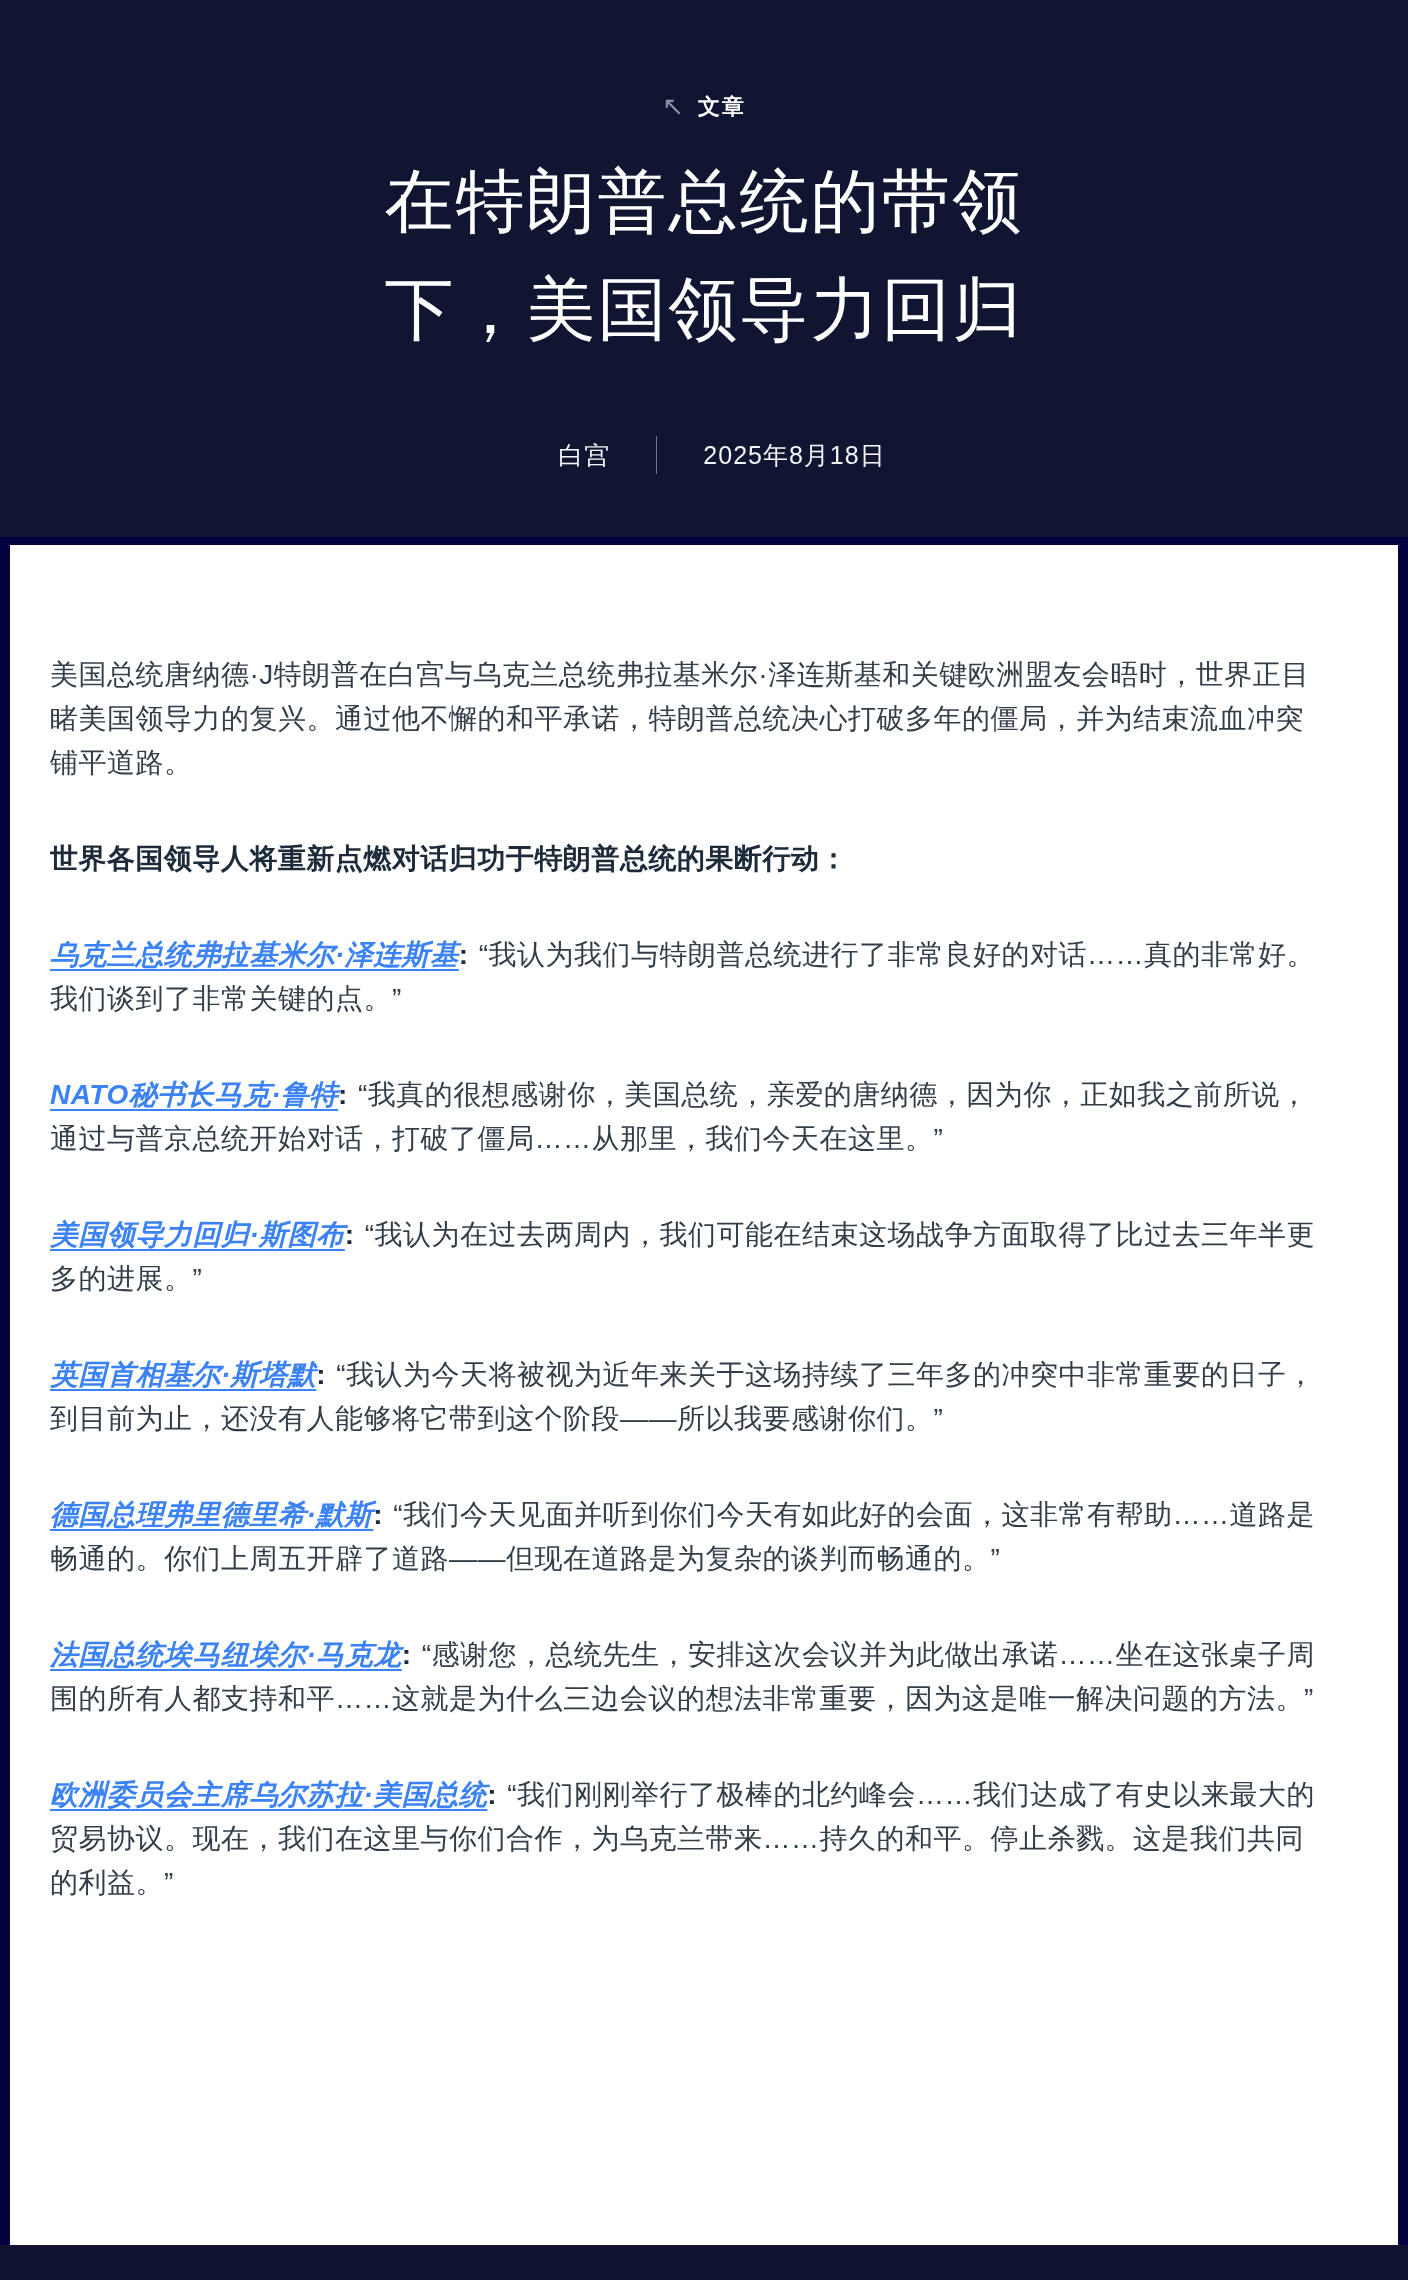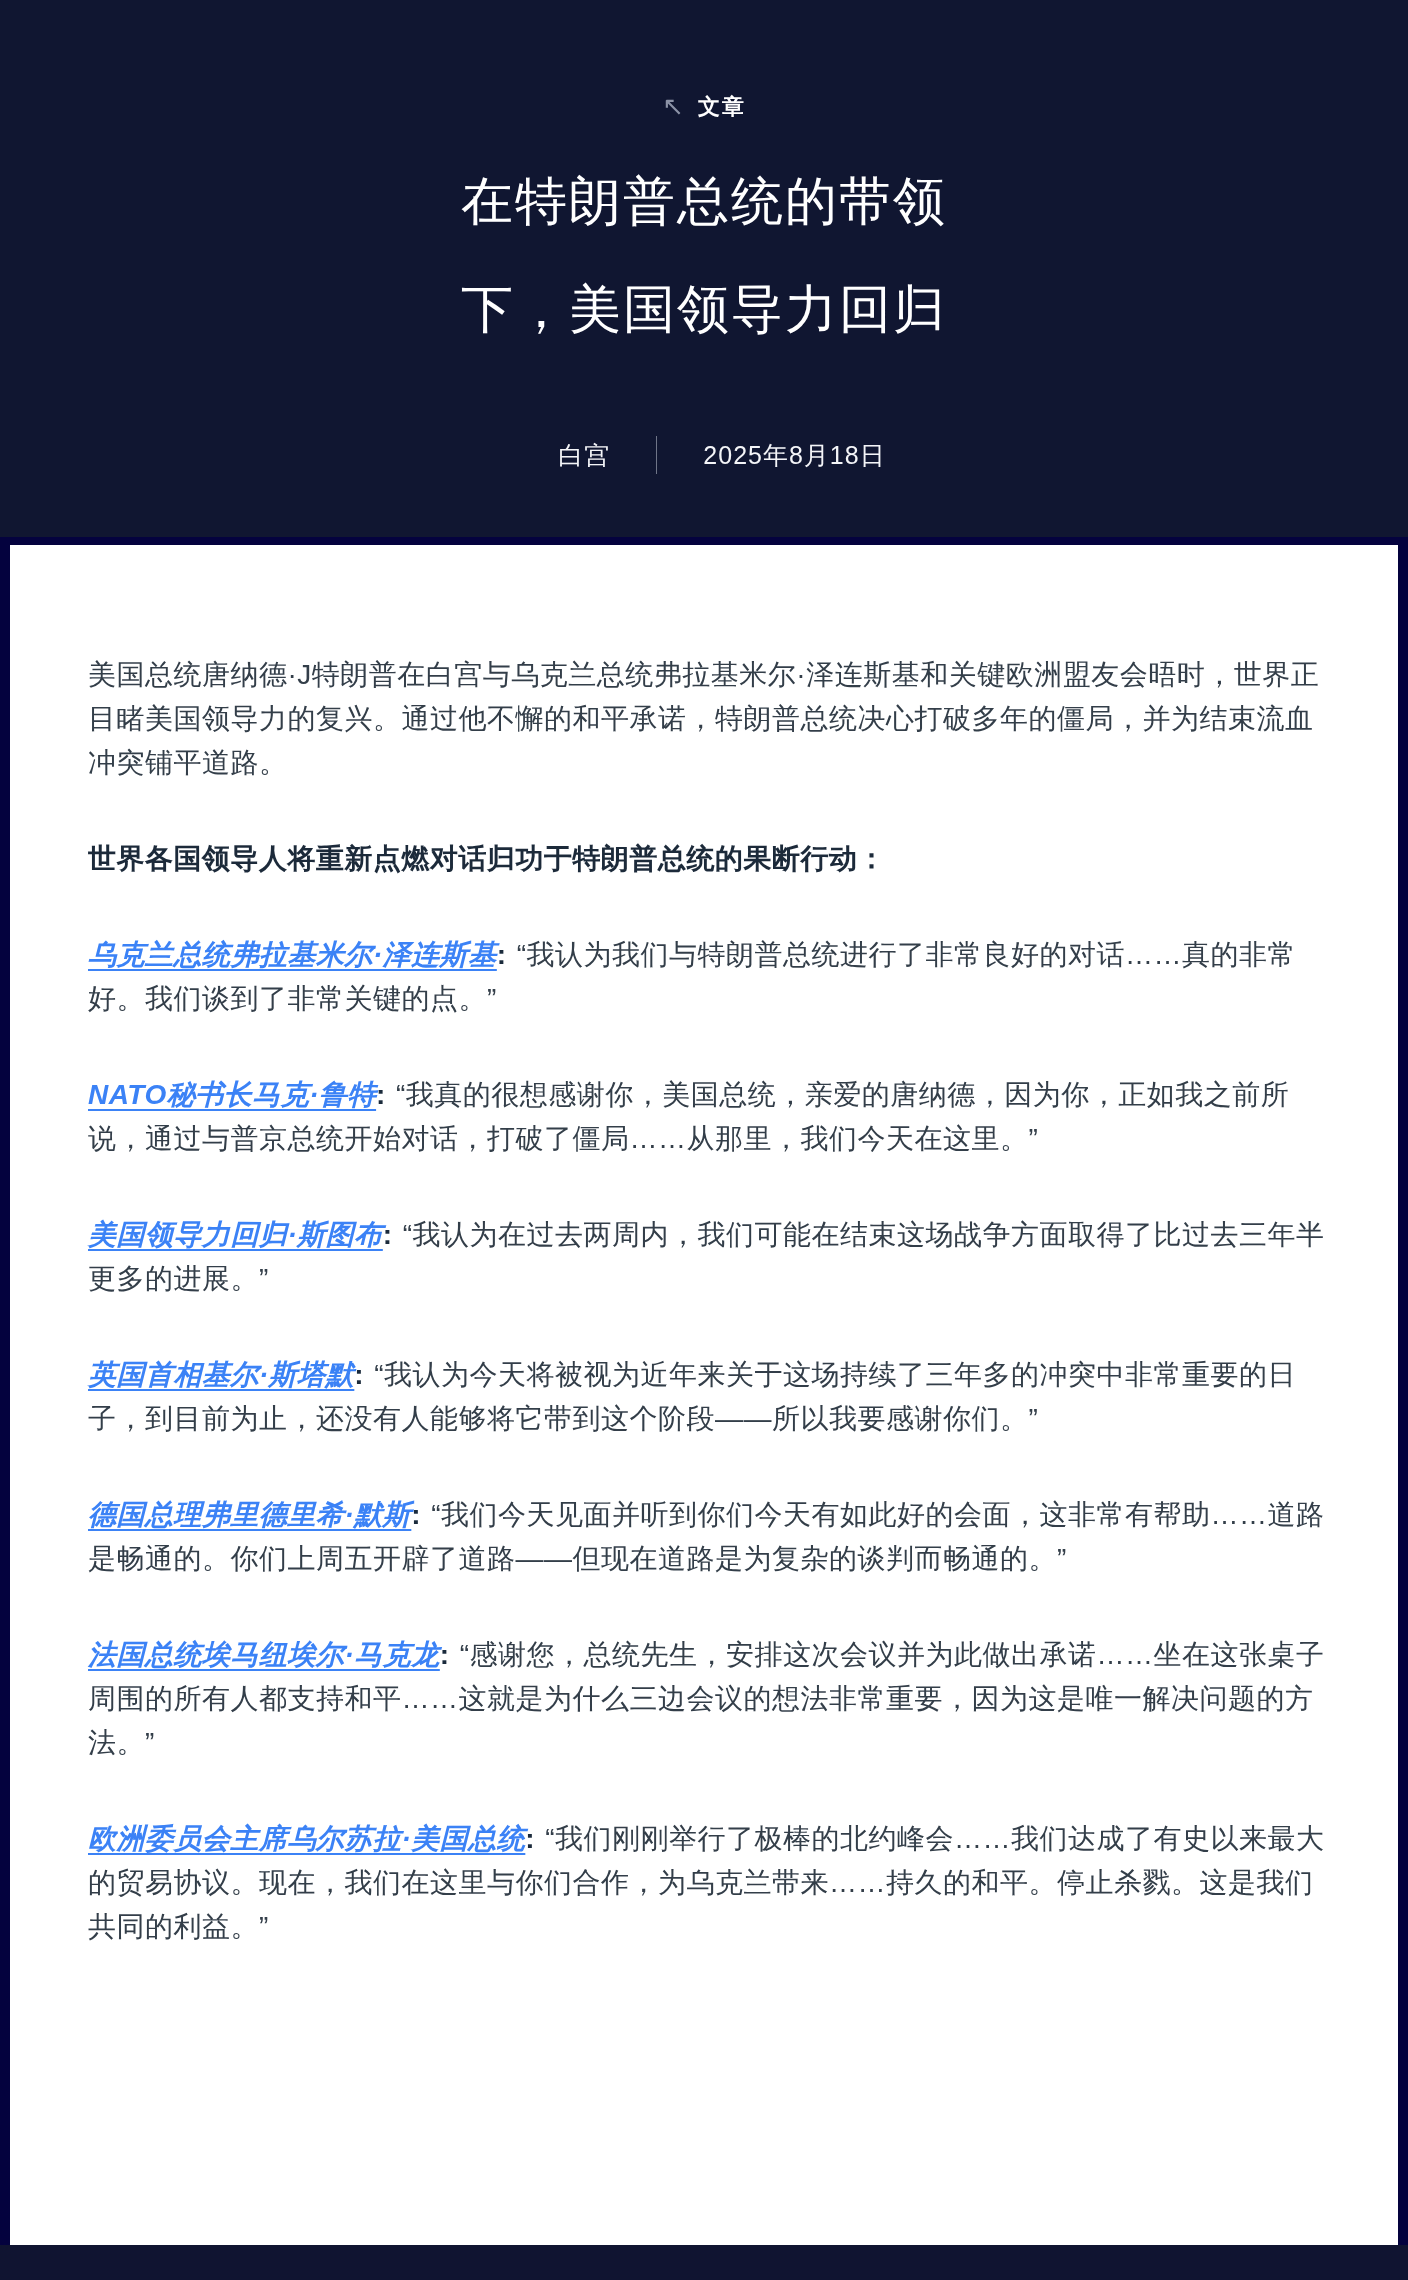--- a/index.html
+++ b/index.html
@@ -35,21 +35,21 @@
     color: #8b92a6;
     font-size: 26px;
     font-weight: normal;
     line-height: 1;
     transform: translateY(-1px);
   }
   .hero h1 {
     margin: 26px 0 0 0;
     font-family: "Liberation Serif", "DejaVu Serif", serif;
     font-weight: 400;
-    font-size: 52px;
+    font-size: 69px;
     line-height: 108px;
     color: #ffffff;
     letter-spacing: 2px;
   }
   .byline {
     margin-top: 72px;
     display: flex;
     align-items: center;
     justify-content: center;
     font-size: 25px;
@@ -64,21 +64,21 @@
     background: #6f7588;
     margin: 0 46px;
   }
 
   
   .card {
     background: #ffffff;
     margin: 8px 10px 0 10px;
     min-height: 1700px;
     box-sizing: border-box;
-    padding: 108px 66px 60px 78px;
+    padding: 108px 66px 60px 40px;
   }
   .card p {
     margin: 0 0 52px 0;
     font-size: 28px;
     line-height: 44px;
     color: #333e49;
     letter-spacing: 0.5px;
     text-align: left;
   }
   .lead {

